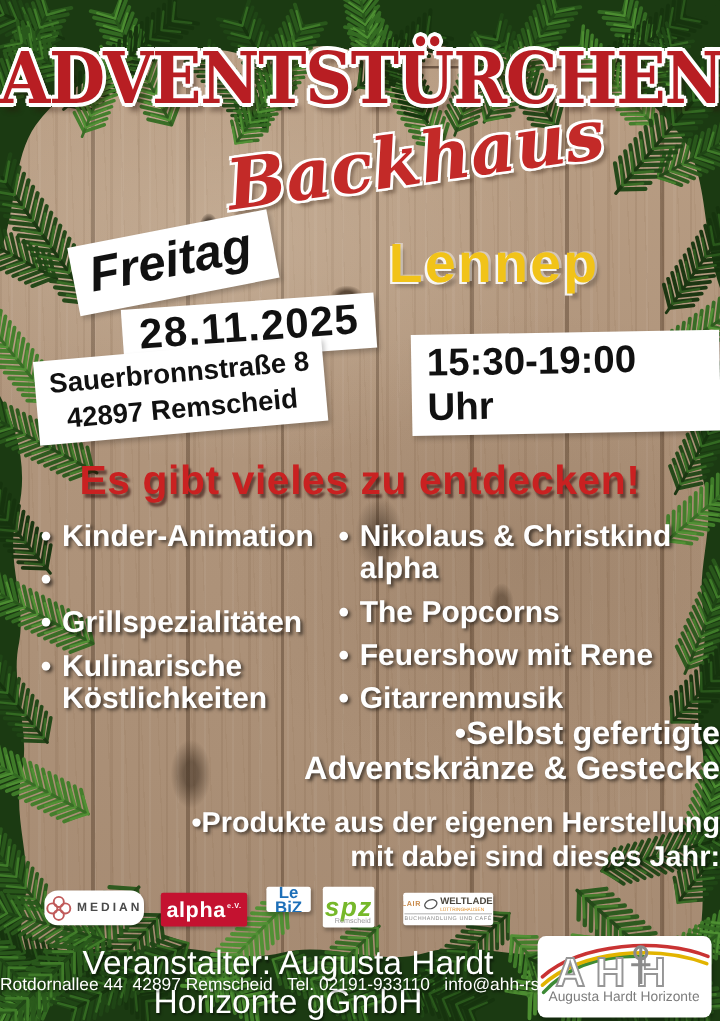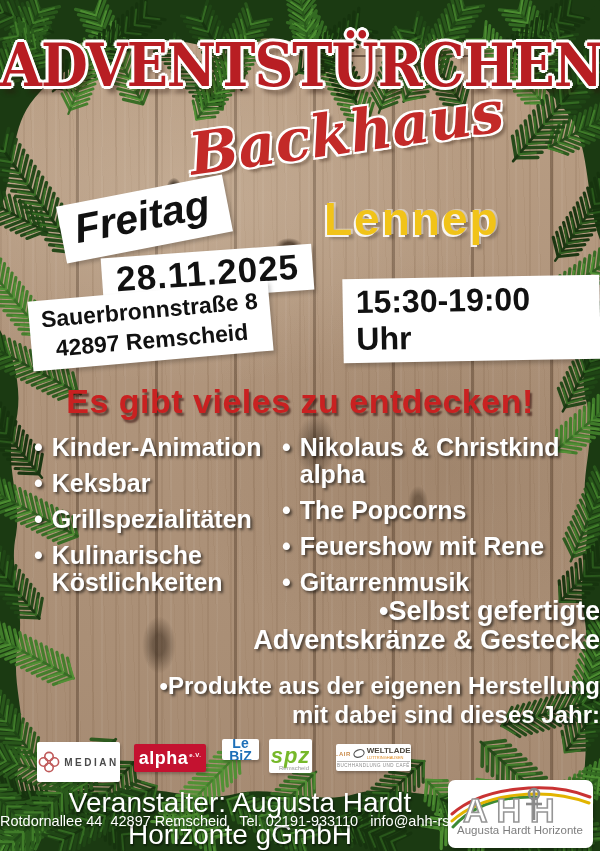--- a/index.html
+++ b/index.html
@@ -70,21 +70,21 @@
   .center-hl,.products{
     position:absolute;left:0;right:0;text-align:right;z-index:2;color:#fff;font-weight:bold;
     text-shadow:2px 2px 3px rgba(0,0,0,.6);
   }
   .center-hl{top:597px;font-size:27px;line-height:29px;}
   .products{top:671px;font-size:24px;line-height:29px;}
   .blt{flex:0 0 auto;}
   
   .logo{position:absolute;z-index:3;background:#fff;border-radius:2px;box-shadow:1px 2px 3px rgba(0,0,0,.25);
     display:flex;align-items:center;justify-content:center;overflow:hidden;}
-  .logo-median{left:37px;top:742px;width:83px;height:40px;gap:4px;}
+  .logo-median{left:37px;top:742px;width:83px;height:29px;gap:4px;border-radius:11px;}
   .logo-median .mtext{font-size:10px;font-weight:bold;letter-spacing:2.5px;color:#4a4a4a;}
   .logo-alpha{left:134px;top:744px;width:72px;height:28px;background:var(--alpha-red,#c41230);color:#fff;}
   .logo-alpha .atext{font-size:18px;font-weight:bold;letter-spacing:.5px;}
   .logo-alpha sup{font-size:6px;margin-left:1px;}
   .logo-lebiz{left:222px;top:739px;width:37px;height:21px;flex-direction:column;line-height:13px;
     color:var(--lebiz-blue,#1d6fb8);font-weight:bold;font-size:14px;}
   .logo-spz{left:269px;top:739px;width:43px;height:34px;position:absolute;}
   .logo-spz .stext{font-size:22px;font-weight:bold;font-style:italic;color:var(--spz-green,#76b82a);letter-spacing:1px;}
   .logo-spz .ssub{position:absolute;right:3px;bottom:2px;font-size:6px;color:#999;}
   .logo-flair{left:336px;top:744px;width:75px;height:27px;flex-direction:column;justify-content:center;gap:1px;}
@@ -459,21 +459,20 @@
   <div class="headline">Es gibt vieles zu entdecken!</div>
 
   <div class="cols">
     <ul class="col col-left">
       <li>
           <span class="blt">•</span>
           <span class="txt">Kinder-Animation</span>
         </li>
       <li>
           <span class="blt">•</span>
-          <span class="txt">Keksbar</span>
         </li>
       <li>
           <span class="blt">•</span>
           <span class="txt">Grillspezialitäten</span>
         </li>
       <li>
           <span class="blt">•</span>
           <span class="txt"><span>Kulinarische</span><span class="l2">Köstlichkeiten</span></span>
         </li>
     </ul>

